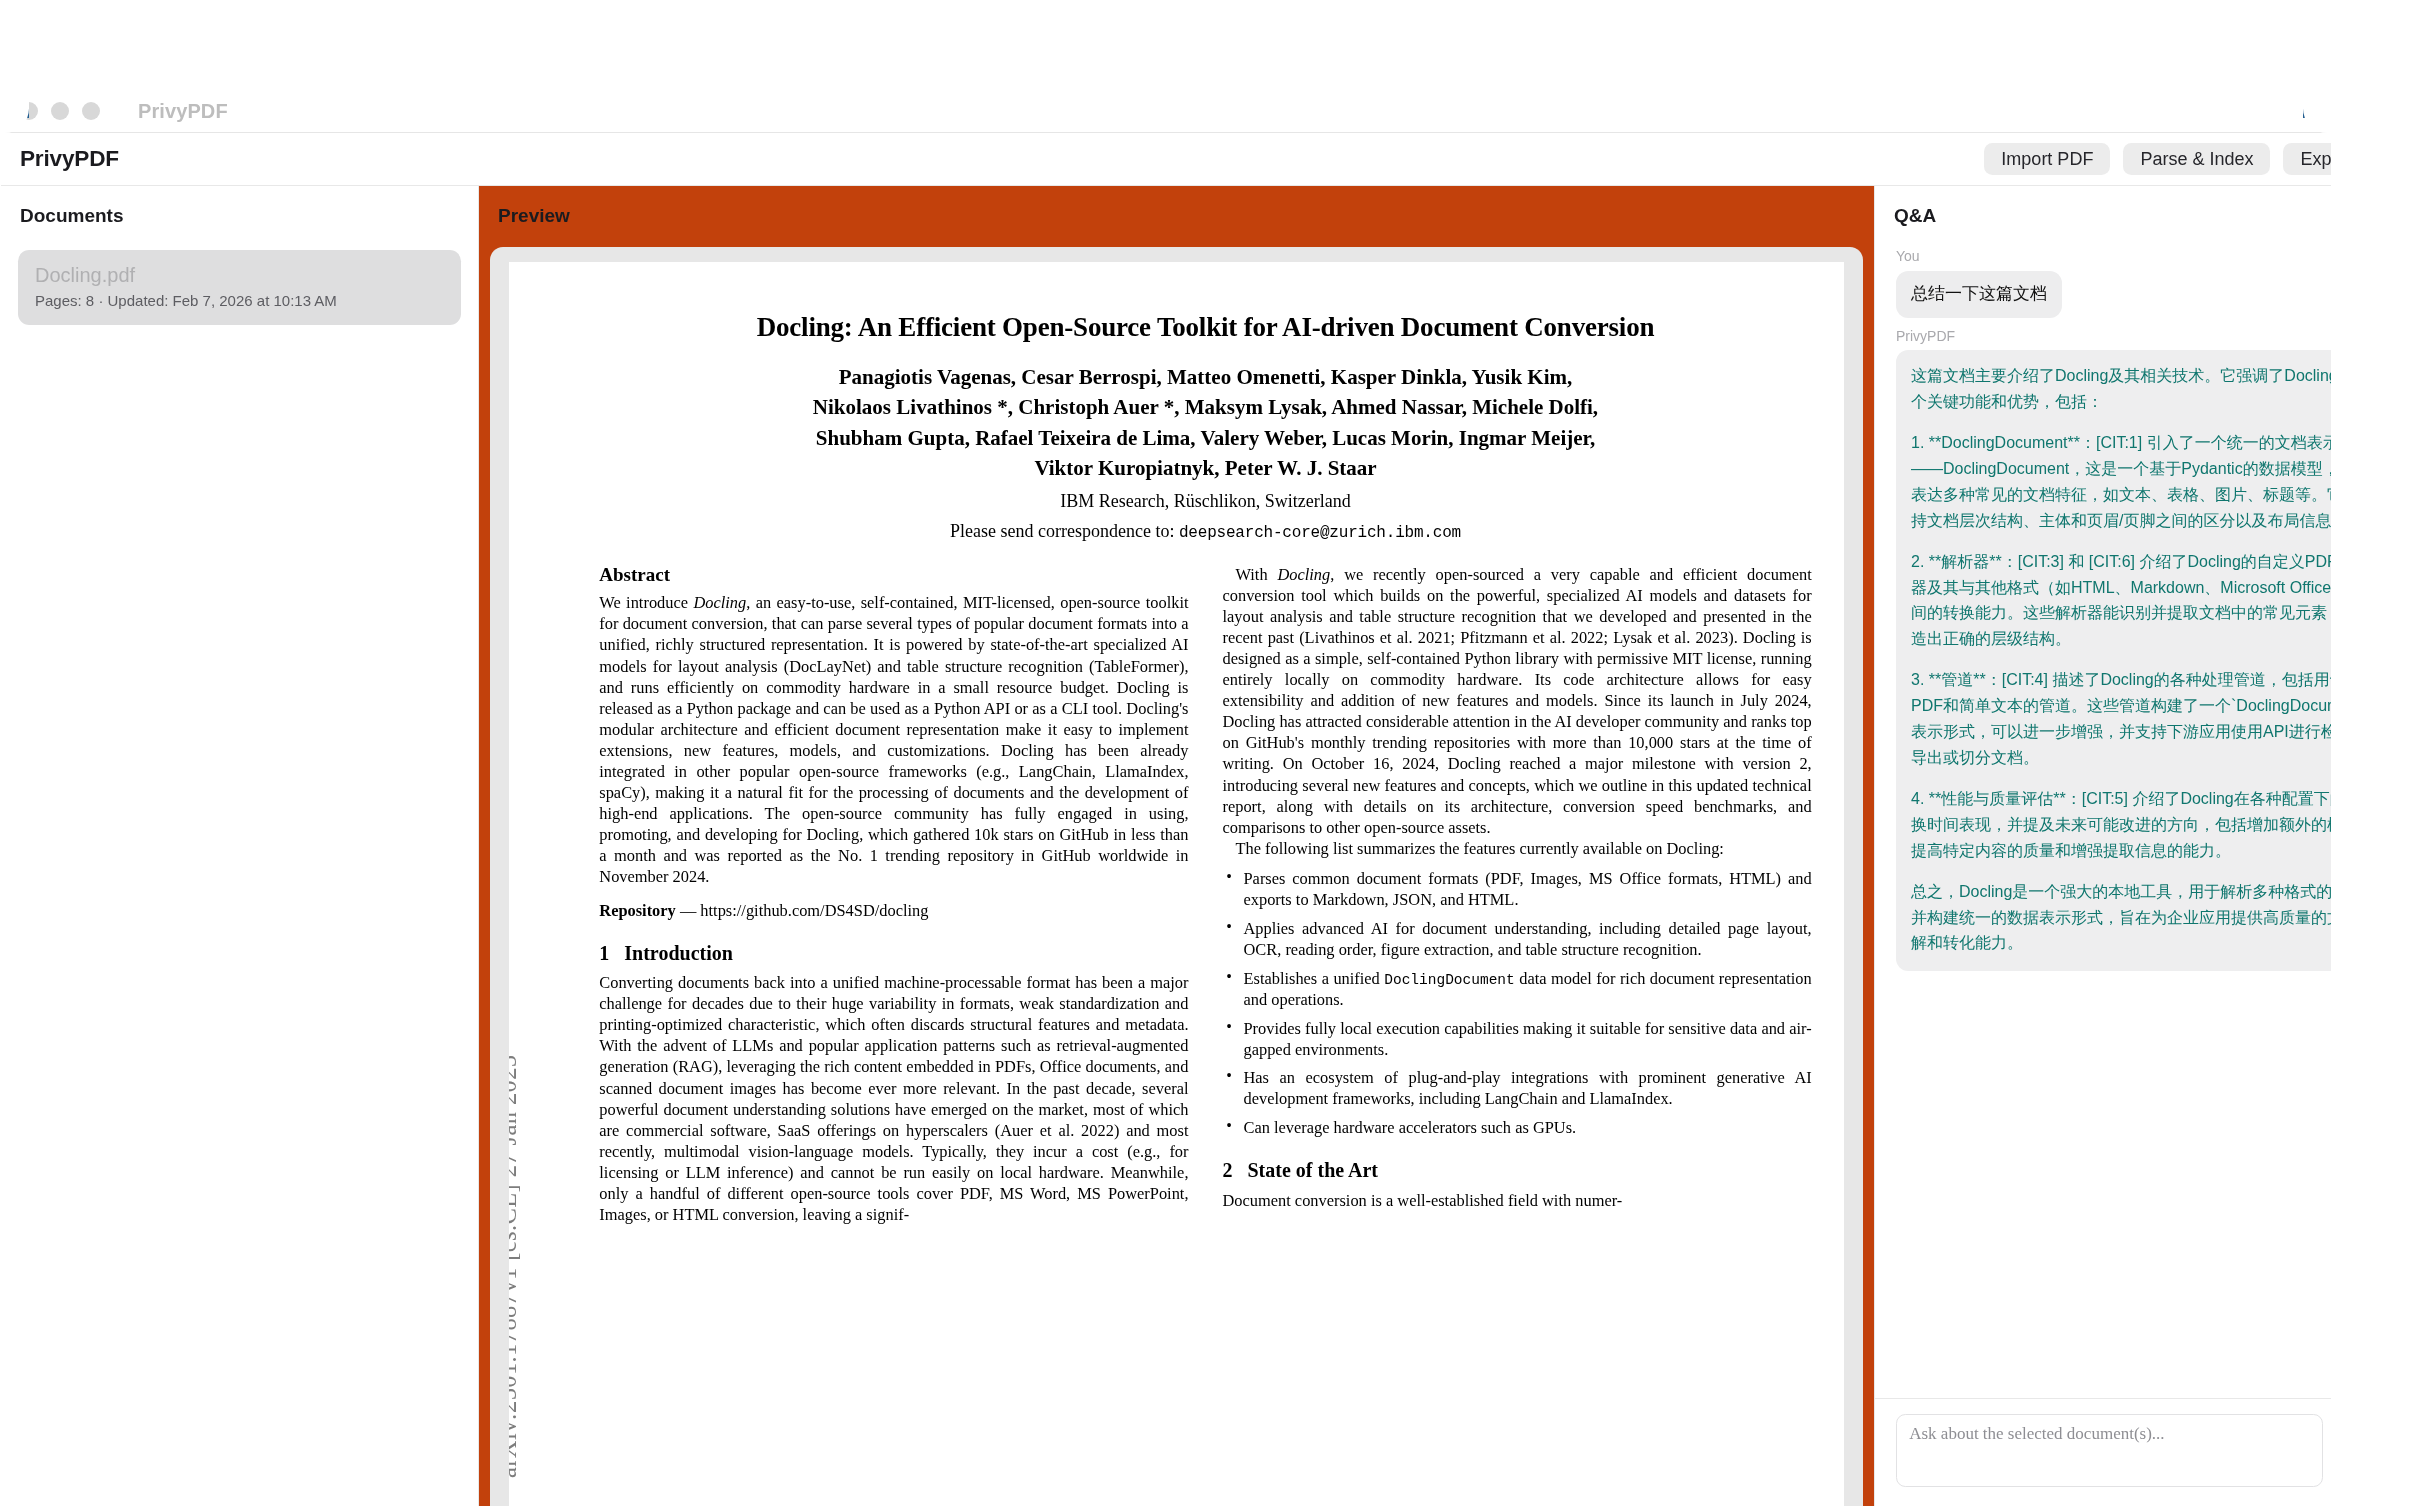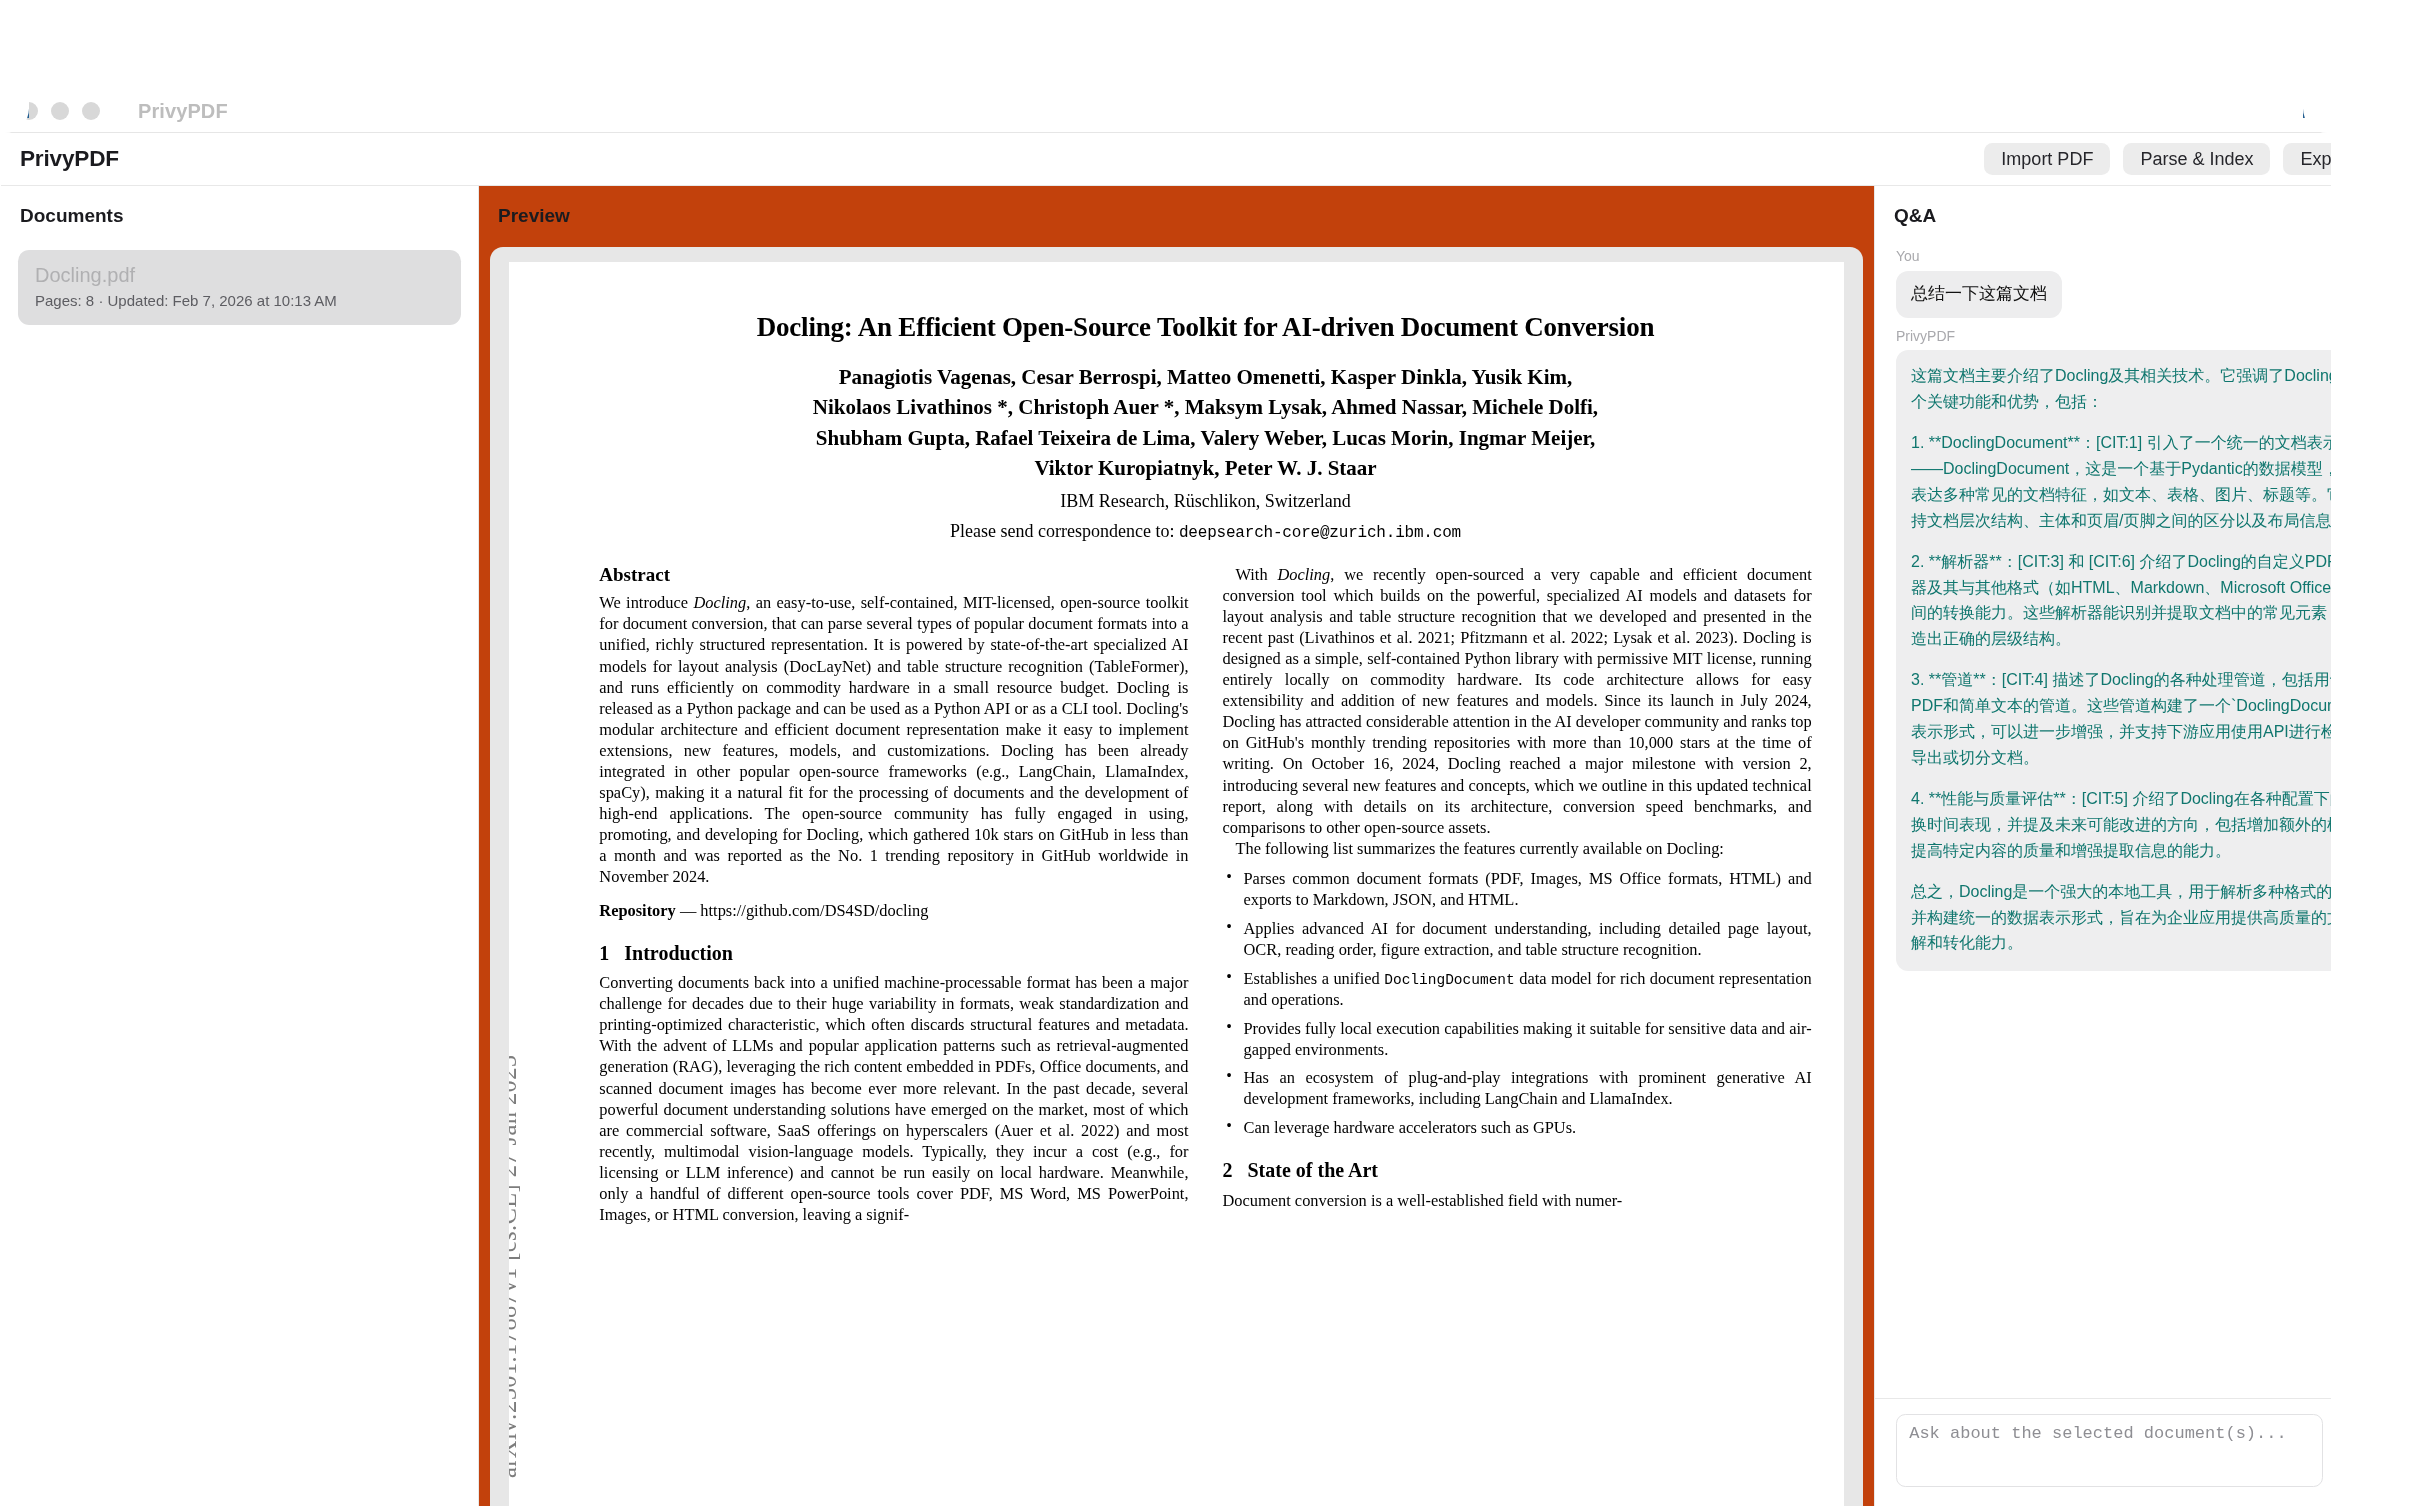--- a/index.html
+++ b/index.html
@@ -288,21 +288,21 @@
     border-top: 0.9px solid #e8e8e8;
     padding: 15px 21px 19px 21px;
     display: flex; align-items: flex-start; gap: 11.3px;
   }
   #ask-input {
     flex: 1 1 auto;
     height: 73px;
     border: 0.9px solid #e2e2e4;
     border-radius: 9.4px;
     padding: 9.4px 12.2px;
-    font-family: Liberation Mono, monospace;
+    font-family: Liberation Serif, serif;
     font-size: 17px;
     color: #a16207;
     resize: none;
     outline: none;
     background: #fff;
   }
   #ask-input::placeholder { color: #8e8e93; }
   #ask-button {
     flex: 0 0 auto;
     margin-top: 22.6px;

